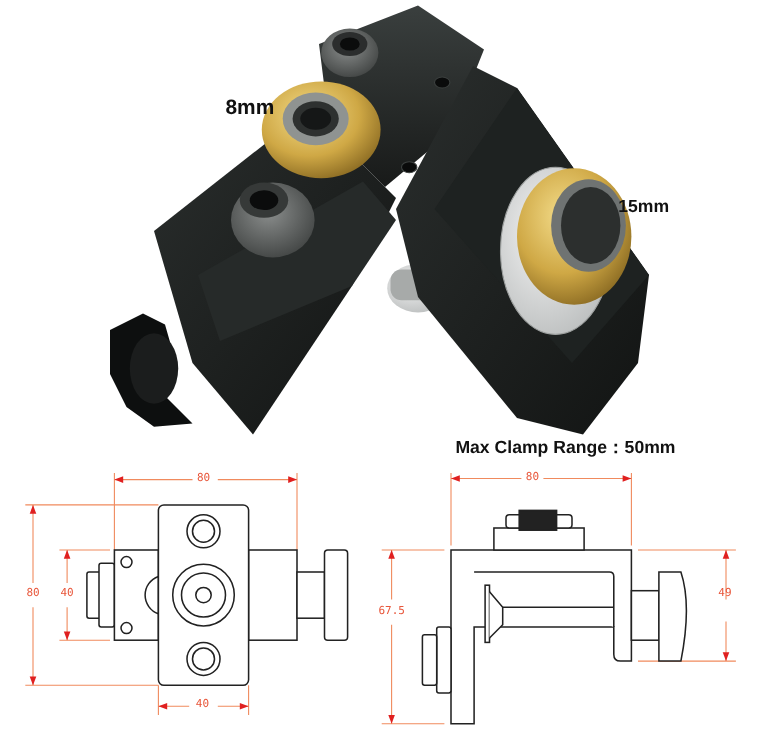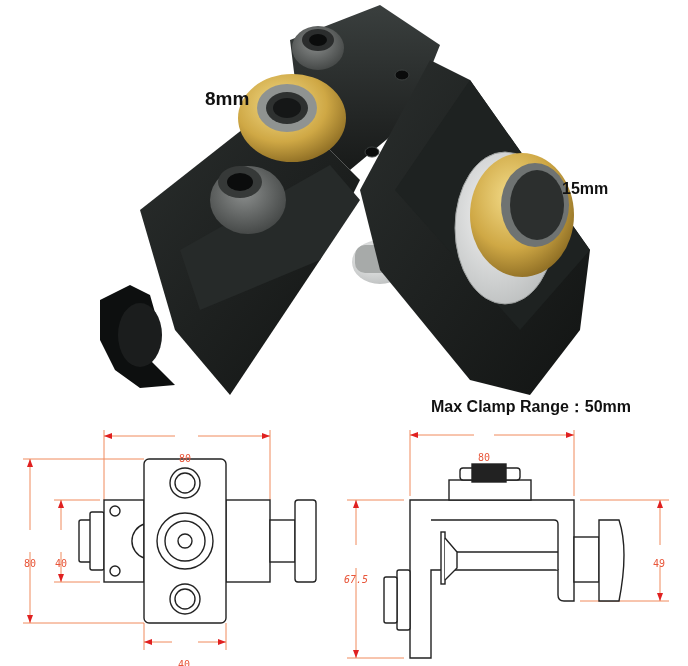--- a/index.html
+++ b/index.html
@@ -1,19 +1,19 @@
 <!DOCTYPE html>
 <html><head>
 <meta charset="utf-8">
 <style>
   html, body { margin:0; padding:0; background:#ffffff; }
   body { width:688px; height:666px; position:relative; overflow:hidden; font-family:"Liberation Sans", sans-serif; }
   .abs { position:absolute; }
   .label-bold { font-family:"Liberation Sans", sans-serif; font-weight:bold; color:#111; }
-  .dim-text { font-family:"DejaVu Sans Mono", monospace; font-size:10px; color:#e8563a;margin-top:24px; }
+  .dim-text { font-family:"DejaVu Sans Mono", monospace; font-size:10px; color:#e8563a; }
   svg { position:absolute; left:0; top:0; }
 </style>
 </head>
 <body>
 
 <div class="abs" style="left:0;top:0;width:634px;height:400px;">
   <svg width="688" height="400" viewBox="0 0 688 400">
     <defs>
       <linearGradient id="blk" x1="0" y1="0" x2="1" y2="1">
         <stop offset="0" stop-color="#2a2e2d"></stop>
@@ -84,21 +84,21 @@
       <ellipse cx="522" cy="215" rx="52" ry="62" fill="url(#brass)"></ellipse>
       <ellipse cx="535" cy="205" rx="34" ry="42" fill="#6f7372"></ellipse>
       <ellipse cx="537" cy="205" rx="27" ry="35" fill="#2c2f2e"></ellipse>
     </g>
   </svg>
 
   <div class="abs label-bold" style="left:205px;top:88px;font-size:19px;">8mm</div>
   <div class="abs label-bold" style="left:562px;top:180px;font-size:16px;">15mm</div>
 </div>
 
-<div class="abs label-bold" style="left:431px;top:397px;font-size:16px;white-space:nowrap;">Max Clamp Range：50mm</div>
+<div class="abs label-bold" style="left:414px;top:397px;font-size:16px;white-space:nowrap;">Max Clamp Range：50mm</div>
 
 <div class="abs" style="left:0;top:420px;width:344px;height:246px;">
   <svg width="344" height="246" viewBox="0 0 344 246">
     <g stroke="#f08a5d" stroke-width="1" fill="none">
 
       <line x1="104" y1="10" x2="104" y2="80"></line>
       <line x1="270" y1="10" x2="270" y2="80"></line>
       <line x1="104" y1="16" x2="175" y2="16"></line>
       <line x1="198" y1="16" x2="270" y2="16"></line>
 
@@ -186,15 +186,15 @@
       <rect x="53" y="150" width="13" height="60" rx="2"></rect>
       <rect x="40" y="157" width="13" height="46" rx="2"></rect>
       <rect x="97" y="112" width="4" height="52"></rect>
       <path d="M101 118 L113 132 L113 148 L101 160"></path>
       <line x1="113" y1="132" x2="214" y2="132"></line>
       <rect x="230" y="117" width="25" height="45"></rect>
       <path d="M255 100 L275 100 Q285 130 275 181 L255 181 Z"></path>
     </g>
   </svg>
   <div class="abs dim-text" style="left:134px;top:8px;">80</div>
-  <div class="abs dim-text" style="left:0px;top:130px;font-style:italic;">67.5</div>
+  <div class="abs dim-text" style="left:0px;top:130px;">67.5</div>
   <div class="abs dim-text" style="left:309px;top:114px;">49</div>
 </div>
 
 </body></html>

